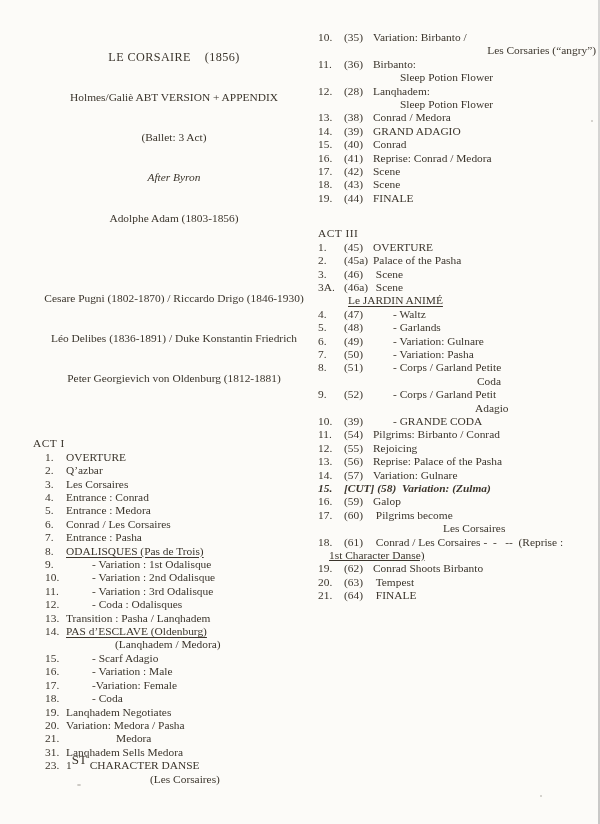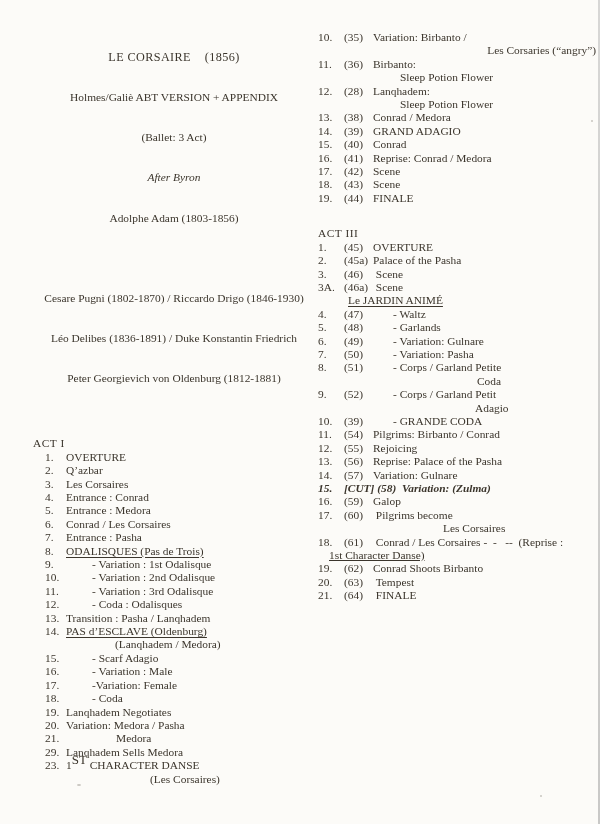--- a/index.html
+++ b/index.html
@@ -95,21 +95,21 @@
         <div class="row"><span class="n">13.</span><span class="t">Transition : Pasha / Lanqhadem</span></div>
         <div class="row u"><span class="n">14.</span><span class="t">PAS d’ESCLAVE (Oldenburg)</span></div>
         <div class="row cont cont-mid"><span class="t">(Lanqhadem / Medora)</span></div>
         <div class="row sub"><span class="n">15.</span><span class="t">- Scarf Adagio</span></div>
         <div class="row sub"><span class="n">16.</span><span class="t">- Variation : Male</span></div>
         <div class="row sub"><span class="n">17.</span><span class="t">-Variation: Female</span></div>
         <div class="row sub"><span class="n">18.</span><span class="t">- Coda</span></div>
         <div class="row"><span class="n">19.</span><span class="t">Lanqhadem Negotiates</span></div>
         <div class="row"><span class="n">20.</span><span class="t">Variation: Medora / Pasha</span></div>
         <div class="row numcont"><span class="n">21.</span><span class="t">Medora</span></div>
-        <div class="row"><span class="n">29.</span><span class="t">Lanqhadem Sells Medora</span></div>
+        <div class="row"><span class="n">31.</span><span class="t">Lanqhadem Sells Medora</span></div>
         <div class="row"><span class="n">23.</span><span class="t">1<sup>ST</sup> CHARACTER DANSE</span></div>
         <div class="row cont cont-rmid"><span class="t">(Les Corsaires)</span></div>
       </div>
 
   </div>
 
   <div class="col col-right">
     <div id="act2cont-items">
         <div class="row"><span class="n">10.</span><span class="p">(35)</span><span class="t">Variation: Birbanto /</span></div>
         <div class="row cont cont-angry"><span class="t">Les Corsaries (“angry”)</span></div>

